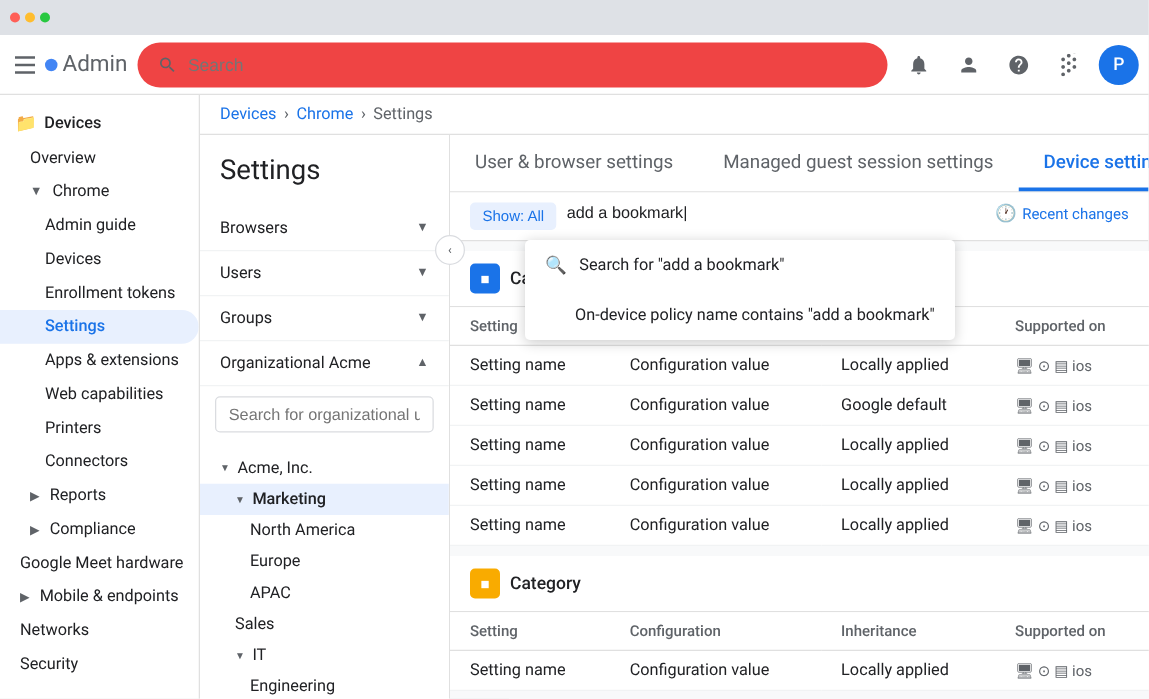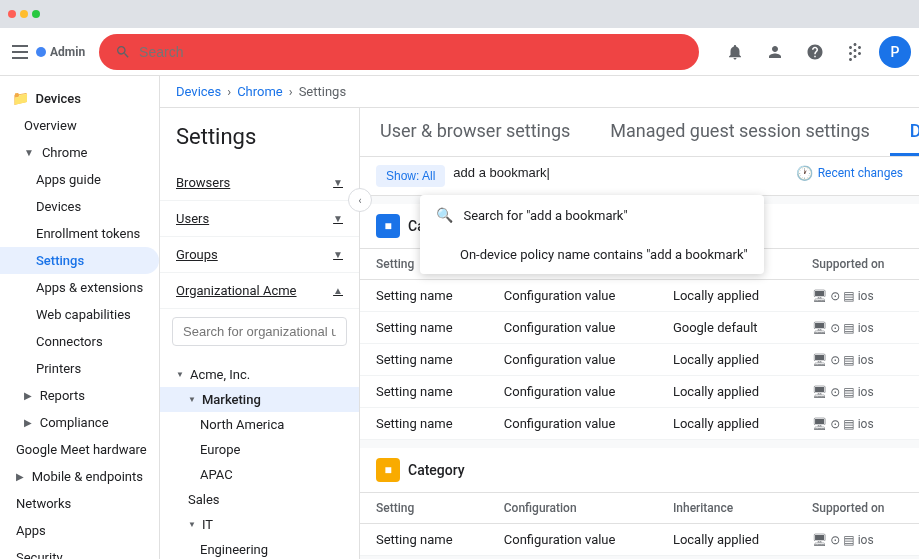--- a/index.html
+++ b/index.html
@@ -9,21 +9,21 @@
     .top-bar {
       display: flex; align-items: center; height: 48px;
       background: #fff; border-bottom: 1px solid #e0e0e0;
       padding: 0 8px; gap: 8px; position: relative; z-index: 100;
     }
     .top-bar-left { display: flex; align-items: center; gap: 4px; }
     .hamburger-icon { width: 24px; height: 24px; display: flex; flex-direction: column; justify-content: center; gap: 4px; cursor: pointer; padding: 4px; }
     .hamburger-icon span { display: block; width: 16px; height: 2px; background: #5f6368; }
     .google-logo { display: flex; align-items: center; gap: 4px; }
     .google-dot { width: 10px; height: 10px; border-radius: 50%; background: #4285f4; }
-    .admin-text { font-size: 12px; color: #5f6368; font-weight: 700; }
+    .admin-text { font-size: 18px; color: #5f6368; font-weight: 400; }
 
     .search-bar {
       flex: 1; display: flex; align-items: center;
       background: #ef4444; border-radius: 24px; padding: 0 16px;
       height: 36px; max-width: 600px; margin: 0 auto;
     }
     .search-bar input {
       border: none; background: transparent; outline: none;
       font-size: 14px; width: 100%; color: #202124;
     }
@@ -96,21 +96,20 @@
       width: 24px; height: 24px; border-radius: 50%; background: #fff;
       border: 1px solid #dadce0; display: flex; align-items: center;
       justify-content: center; cursor: pointer; position: absolute;
       left: 372px; top: 50%; transform: translateY(-50%);
       color: #5f6368; font-size: 10px; z-index: 10;
     }
     .settings-nav-item {
       display: flex; align-items: center; justify-content: space-between;
       padding: 10px 16px; cursor: pointer; font-size: 13px; color: #202124;
       border-bottom: 1px solid #f1f3f4;
-      text-decoration: underline;
     }
     .settings-search {
       margin: 8px 12px; padding: 6px 10px;
       border: 1px solid #dadce0; border-radius: 4px;
       font-size: 13px; outline: none; width: calc(100% - 24px);
     }
     .org-section { padding: 8px 0; }
     .org-item {
       display: flex; align-items: center; gap: 6px;
       padding: 5px 16px; cursor: pointer; font-size: 13px; color: #202124;
@@ -120,21 +119,21 @@
 
     
     .right-panel { flex: 1; overflow: hidden; display: flex; flex-direction: column; background: #f8f9fa; }
 
     
     .tabs-bar {
       display: flex; background: #fff;
       border-bottom: 1px solid #e0e0e0; padding: 0;
     }
     .tab {
-      padding: 12px 20px; cursor: pointer; font-size: 18px; color: #5f6368;
+      padding: 12px 20px; cursor: pointer; font-size: 15px; color: #5f6368;
       border-bottom: 3px solid transparent; white-space: nowrap;
     }
     .tab.active { color: #1a73e8; border-bottom-color: #1a73e8; font-weight: 500; }
 
     
     .filter-bar {
       display: flex; align-items: flex-start; padding: 8px 16px;
       background: #fff; border-bottom: 1px solid #e0e0e0; gap: 8px;
       position: relative;
     }
@@ -279,64 +278,61 @@
 
     <div class="sidebar-item sidebar-indent-1">
       <span>Overview</span>
     </div>
 
     <div class="sidebar-item sidebar-indent-1">
       <span style="color:#5f6368;font-size:10px">▼</span>
       <span>Chrome</span>
     </div>
     <div class="sidebar-item sidebar-indent-2">
-      <span>Apps guide</span>
+      <span>Admin guide</span>
     </div>
     <div class="sidebar-item sidebar-indent-2">
       <span>Devices</span>
     </div>
     <div class="sidebar-item sidebar-indent-2">
       <span>Enrollment tokens</span>
     </div>
     <div class="sidebar-item sidebar-indent-2 active">
       <span>Settings</span>
     </div>
     <div class="sidebar-item sidebar-indent-2">
       <span>Apps &amp; extensions</span>
     </div>
     <div class="sidebar-item sidebar-indent-2">
       <span>Web capabilities</span>
     </div>
     <div class="sidebar-item sidebar-indent-2">
+      <span>Printers</span>
+    </div>
+    <div class="sidebar-item sidebar-indent-2">
       <span>Connectors</span>
-    </div>
-    <div class="sidebar-item sidebar-indent-2">
-      <span>Printers</span>
     </div>
 
     <div class="sidebar-item sidebar-indent-1">
       <span style="font-size:10px;color:#5f6368">▶</span>
       <span>Reports</span>
     </div>
     <div class="sidebar-item sidebar-indent-1">
       <span style="font-size:10px;color:#5f6368">▶</span>
       <span>Compliance</span>
     </div>
     <div class="sidebar-item">
       <span>Google Meet hardware</span>
     </div>
     <div class="sidebar-item">
       <span style="font-size:10px;color:#5f6368">▶</span>
       <span>Mobile &amp; endpoints</span>
     </div>
     <div class="sidebar-item">
       <span>Networks</span>
-    </div>
-    <div class="sidebar-item">
-      <span>Apps</span>
     </div>
     <div class="sidebar-item">
       <span>Security</span>
     </div>
   </div>
 
   <div class="main-content">
 
     <div class="breadcrumb">
       <a>Devices</a>

